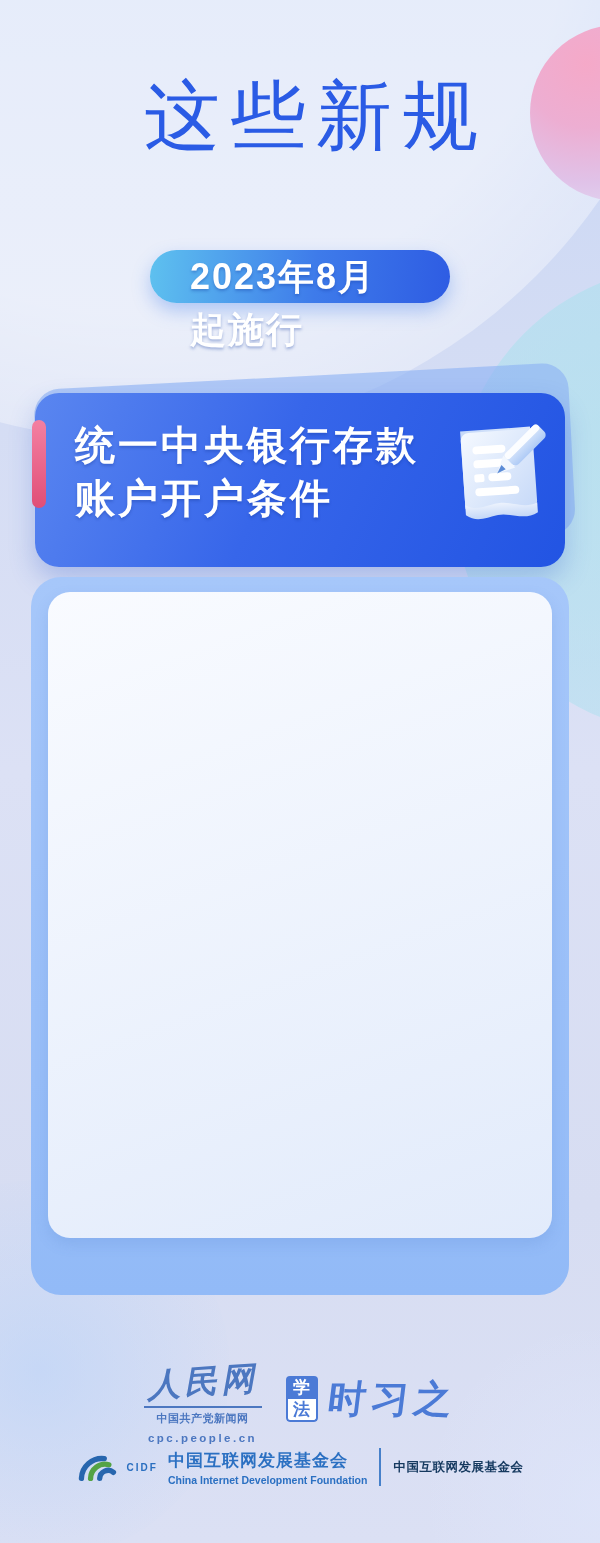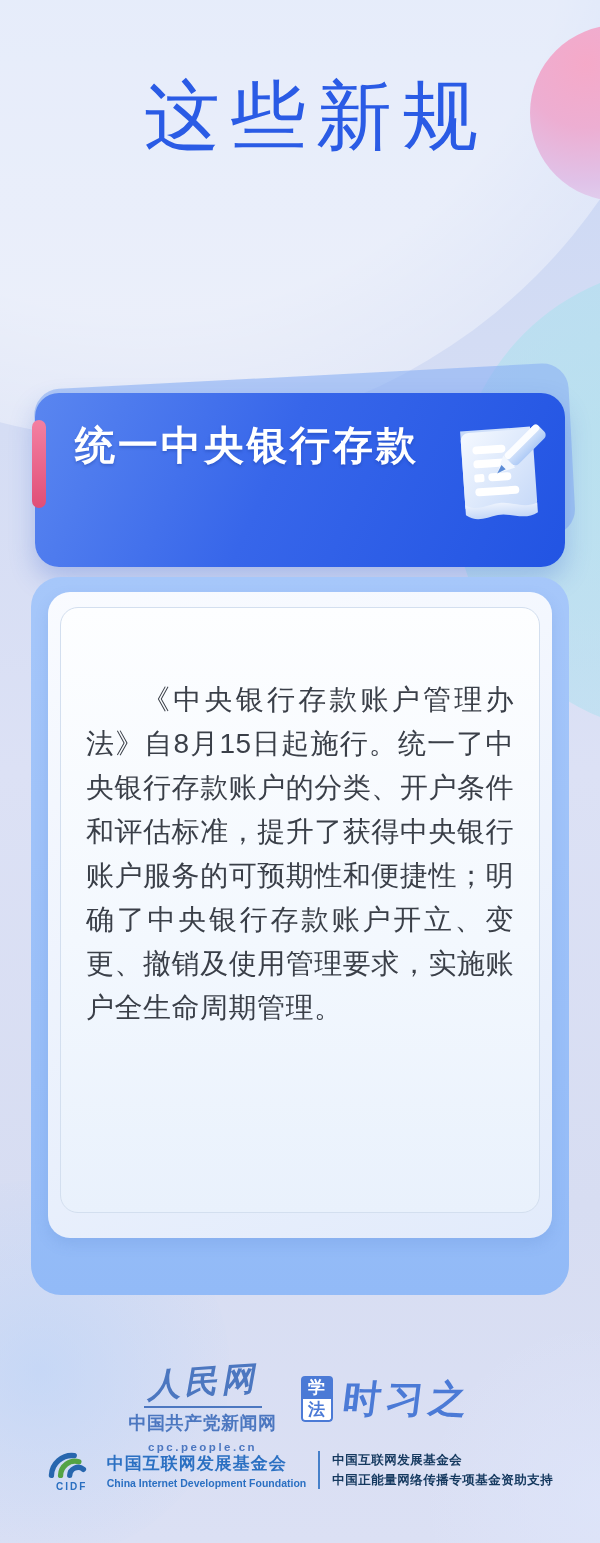--- a/index.html
+++ b/index.html
@@ -72,54 +72,56 @@
   .body-text{
     margin:70px 25px 0 25px;font-size:28px;line-height:44px;color:#3A3F48;
     font-weight:500;text-align:justify;text-indent:2em;letter-spacing:0.5px;
   }
 
   
   .footer-logos{position:absolute;left:0;top:1360px;width:600px;display:flex;justify-content:center;align-items:flex-start;}
   .people-block{display:flex;flex-direction:column;align-items:center;color:#4C77C0;}
   .people-script{font-size:33px;font-weight:800;font-style:italic;letter-spacing:4px;transform:rotate(-4deg);}
   .people-rule{width:118px;border-top:2px solid #4C77C0;margin:1px 0 3px;}
-  .people-sub{font-size:18px;font-weight:800;letter-spacing:0.5px;}
+  .people-sub{font-size:11px;font-weight:800;letter-spacing:0.5px;}
   .people-domain{font-size:11.5px;font-weight:700;letter-spacing:2.5px;margin-top:6px;}
   .xuefa-badge{margin:16px 0 0 24px;width:32px;border-radius:4px;overflow:hidden;display:flex;flex-direction:column;box-sizing:border-box;}
   .xuefa-top{background:#4B7AD6;color:#fff;font-size:17px;font-weight:800;text-align:center;height:23px;line-height:23px;}
   .xuefa-bottom{background:#fff;color:#4B7AD6;border:2px solid #4B7AD6;border-top:none;font-size:17px;font-weight:800;text-align:center;height:23px;line-height:21px;box-sizing:border-box;border-radius:0 0 4px 4px;}
   .shixizhi{margin:14px 0 0 10px;font-size:38px;font-weight:900;color:#4B7AD6;transform:skewX(-7deg);letter-spacing:5px;}
 
   .footer-foundation{position:absolute;left:0;top:1448px;width:600px;display:flex;justify-content:center;align-items:center;}
-  .cidf-block{display:flex;flex-direction:column;align-items:center;color:#2A6FC0;}
+  .cidf-block{display:flex;flex-direction:row;align-items:center;color:#2A6FC0;}
   .cidf-abbr{font-size:10px;font-weight:700;letter-spacing:2px;margin-top:1px;}
   .cidf-names{display:flex;flex-direction:column;margin-left:10px;color:#2B70C2;}
   .cidf-cn{font-size:17px;font-weight:800;letter-spacing:1px;}
   .cidf-en{font-size:10.5px;font-weight:600;margin-top:2px;}
   .v-divider{width:2px;height:38px;background:#2B70C2;opacity:0.85;margin:0 12px;}
   .support-block{display:flex;flex-direction:column;color:#15395F;font-weight:800;font-size:12.5px;line-height:20px;letter-spacing:0.5px;}
 </style>
 </head>
 <body>
 
 <div class="stage">
 
   <div class="deco glow-topleft"></div>
   <div class="deco circle-pink"></div>
   <div class="deco circle-teal"></div>
   <div class="deco glow-bottomleft"></div>
   <div class="deco glow-bottomright"></div>
 
   <div class="title title-1">这些新规</div>
+  <div class="date-badge">2023年8月起施行</div>
 
   <div class="header-backing"></div>
   <div class="header-card">
     <div class="pink-bar"></div>
     <div class="header-title">
       <div>统一中央银行存款</div>
+      <div>账户开户条件</div>
     </div>
     <svg class="doc-icon" width="100" height="120" viewBox="0 0 100 120">
       <defs>
         <linearGradient id="sheetGrad" x1="0" y1="0" x2="1" y2="1">
           <stop offset="0" stop-color="#F5F9FF"></stop>
             <stop offset="1" stop-color="#C6D9F8"></stop>
         </linearGradient>
         <linearGradient id="curlGrad" x1="0" y1="0" x2="0" y2="1">
           <stop offset="0" stop-color="#EDF3FD"></stop>
             <stop offset="1" stop-color="#C2D6F7"></stop>
@@ -145,23 +147,20 @@
         <rect x="68" y="4" width="17" height="46" rx="5" fill="url(#penGrad)"></rect>
         <rect x="68" y="4" width="7" height="46" rx="3.5" fill="#FFFFFF" opacity="0.9"></rect>
         <polygon points="68,50 85,50 76.5,67" fill="#F2F7FE"></polygon>
         <polygon points="73.5,58 79.5,58 76.5,67" fill="#5B8BD6"></polygon>
       </g>
     </svg>
   </div>
 
   <div class="outer-card"></div>
   <div class="middle-card"></div>
-  <div class="inner-card">
-    <p class="body-text">《中央银行存款账户管理办法》自8月15日起施行。统一了中央银行存款账户的分类、开户条件和评估标准，提升了获得中央银行账户服务的可预期性和便捷性；明确了中央银行存款账户开立、变更、撤销及使用管理要求，实施账户全生命周期管理。</p>
-  </div>
 
   <div class="footer-logos">
     <div class="people-block">
       <div class="people-script">人民网</div>
       <div class="people-rule"></div>
       <div class="people-sub">中国共产党新闻网</div>
       <div class="people-domain">cpc.people.cn</div>
     </div>
     <div class="xuefa-badge">
       <div class="xuefa-top">学</div>
@@ -179,17 +178,16 @@
       </svg>
       <div class="cidf-abbr">CIDF</div>
     </div>
     <div class="cidf-names">
       <div class="cidf-cn">中国互联网发展基金会</div>
       <div class="cidf-en">China Internet Development Foundation</div>
     </div>
     <div class="v-divider"></div>
     <div class="support-block">
       <div>中国互联网发展基金会</div>
-      <div>中国正能量网络传播专项基金资助支持</div>
     </div>
   </div>
 
 </div>
 
 </body></html>

